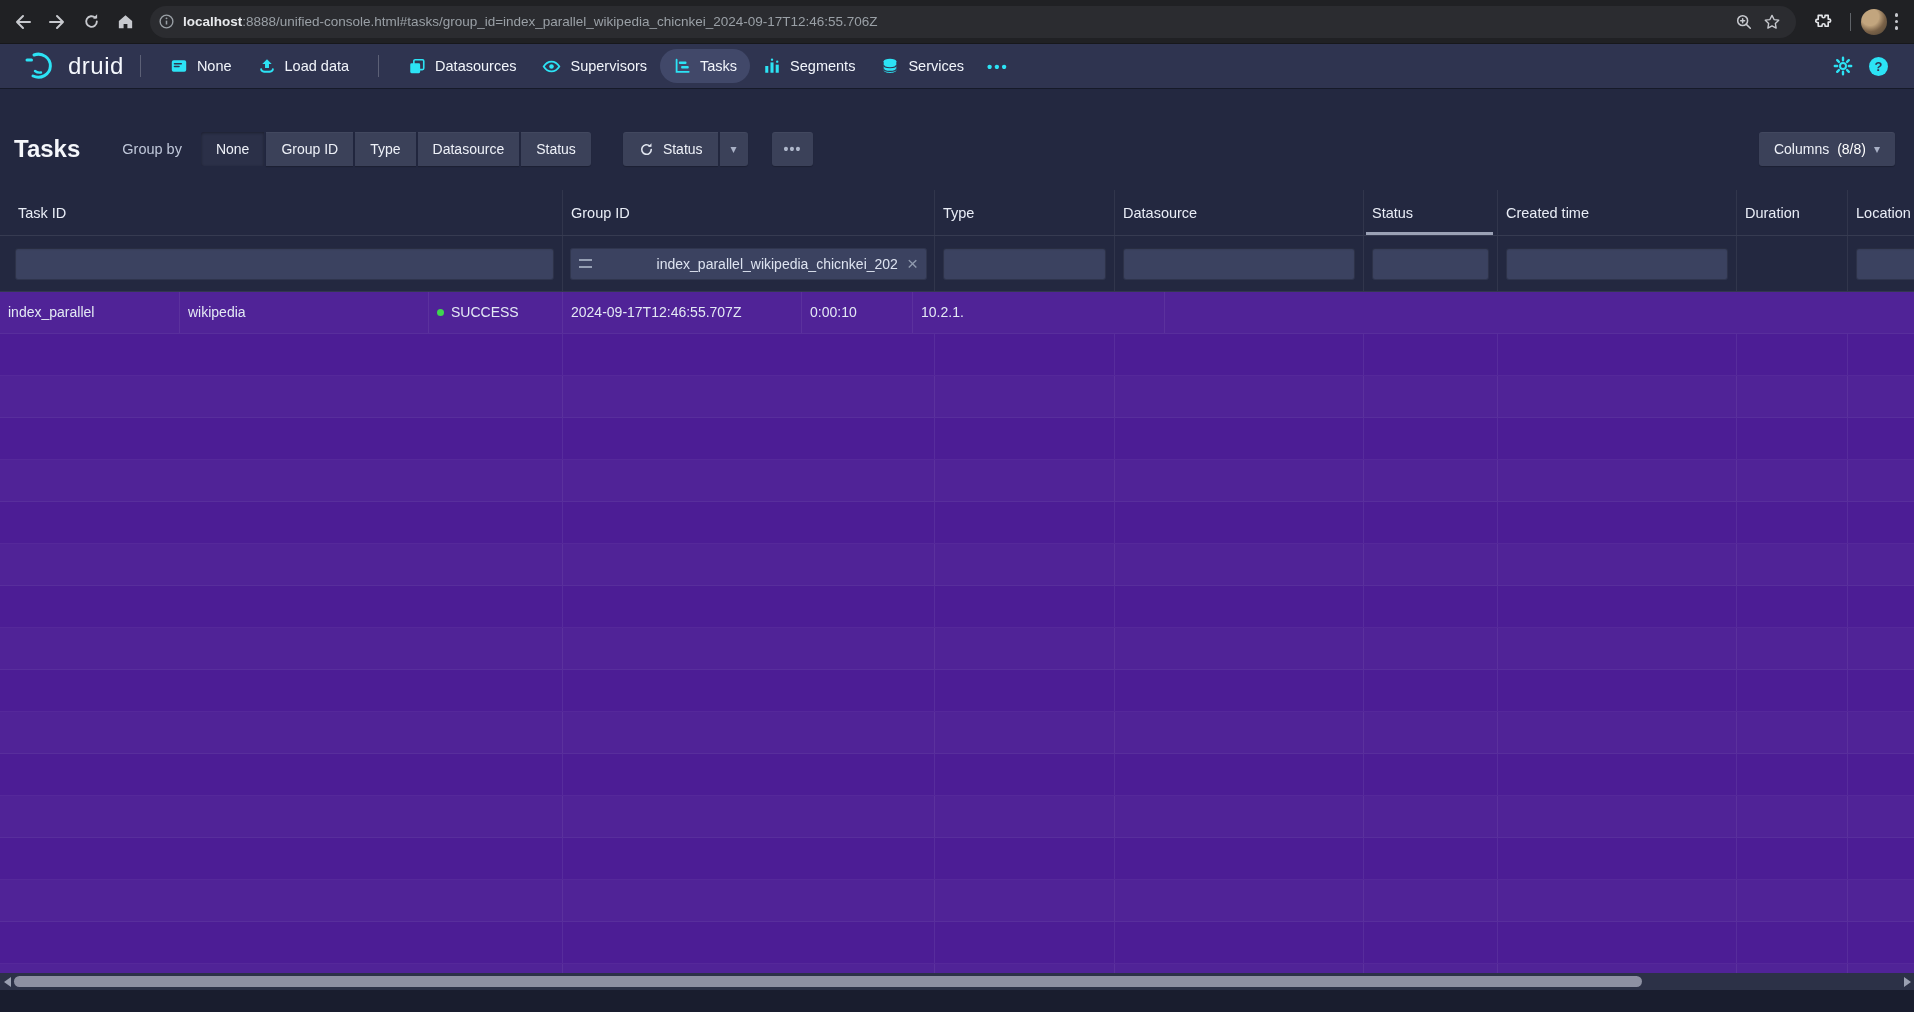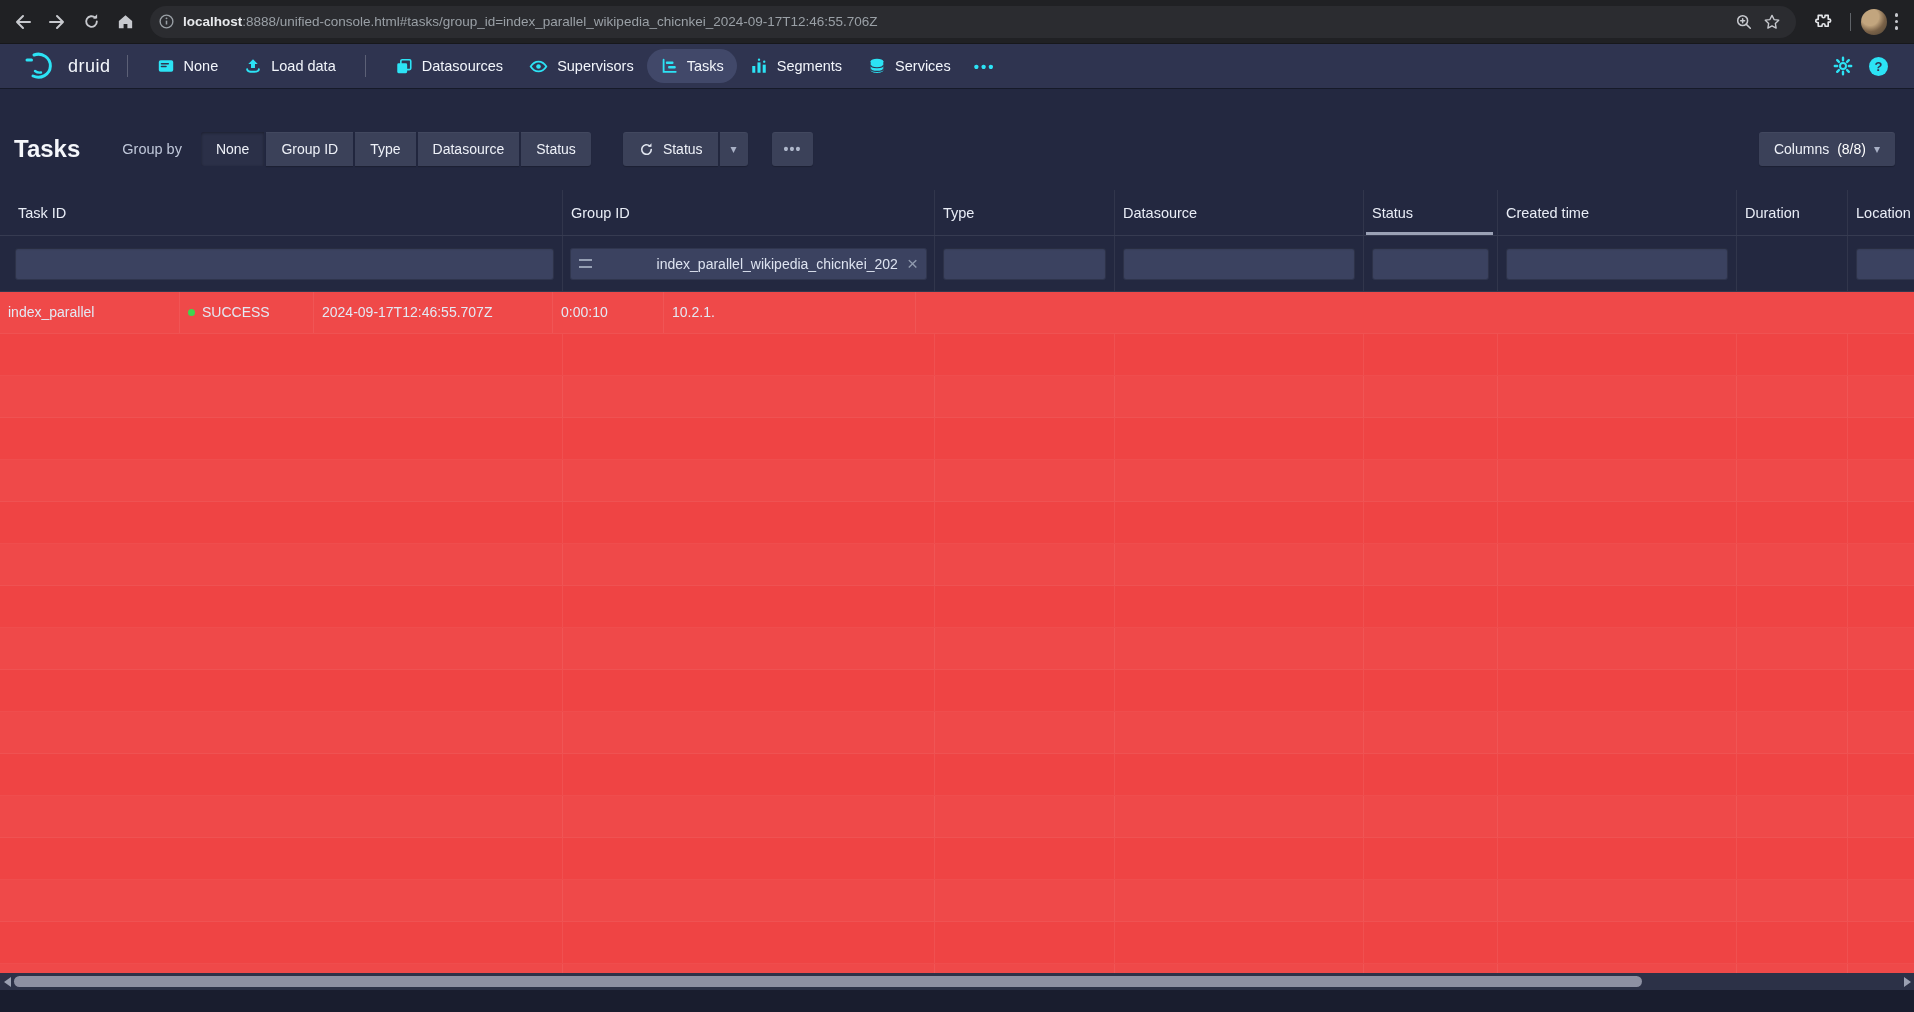--- a/index.html
+++ b/index.html
@@ -20,21 +20,21 @@
   .chrome-sep { width:1px; height:18px; background:#5f6368; margin:0 10px; }
   .avatar { width:26px; height:26px; border-radius:50%;
             background:radial-gradient(circle at 35% 30%, #c2a57e 0 35%, #7a6248 60%, #4c4234 100%); }
   .kebab { display:flex; flex-direction:column; gap:3px; padding:6px 8px; }
   .kebab i { width:3.5px; height:3.5px; border-radius:50%; background:#c7c9ce; }
 
   
   .navbar { position:absolute; top:44px; left:0; right:0; height:44px; background:#2f3450;
             display:flex; align-items:center; box-shadow:0 1px 0 rgba(0,0,0,.35); }
   .logo { display:flex; align-items:center; gap:8px; margin-left:24px; }
-  .logo-text { color:#f5f8fd; font-size:18px; letter-spacing:.5px; }
+  .logo-text { color:#f5f8fd; font-size:24px; letter-spacing:.5px; }
   .nav-sep { width:1px; height:22px; background:rgba(255,255,255,.22); margin:0 16px; }
   .nav-item { display:flex; align-items:center; gap:9px; color:#f2f5fb; font-size:14.5px;
               padding:0 13px; height:34px; border-radius:17px; cursor:default; }
   .nav-item.active { background:#414869; }
   .nav-more { padding:0 10px; color:#2ce3f5; font-size:15px; letter-spacing:2px; font-weight:700; }
   .nav-right { margin-left:auto; display:flex; align-items:center; gap:16px; margin-right:26px; }
   .help-circle { width:19px; height:19px; border-radius:50%; background:#2ce3f5; color:#2f3450;
                  font-weight:700; font-size:13px; display:flex; align-items:center; justify-content:center; }
 
   
@@ -52,21 +52,21 @@
   .btn.active { background:#2b3048; box-shadow:inset 0 1px 3px rgba(0,0,0,.35); }
   .split { display:flex; gap:2px; margin-left:32px; }
   .split .btn.main { border-radius:3px 0 0 3px; }
   .split .btn.caret { border-radius:0 3px 3px 0; padding:0 11px; }
   .more-btn { margin-left:24px; padding:0 12px; letter-spacing:1px; color:#aeb7ca; font-weight:700; }
   .columns-btn { margin-left:auto; }
   .muted { color:#ffffff; }
   .caret-glyph { color:#a9b1c6; font-size:12px; }
 
   
-  .grid { position:absolute; top:190px; left:0; width:100%; height:783px; overflow:hidden; background:#ef4444; }
+  .grid { position:absolute; top:190px; left:0; width:100%; height:783px; overflow:hidden; background:#4c1d95; }
   .g-row { display:flex; width:2100px; }
   .cell { flex:0 0 auto; border-right:1px solid rgba(255,255,255,.065); overflow:hidden; white-space:nowrap; }
   .w0{width:563px} .w1{width:372px} .w2{width:180px} .w3{width:249px}
   .w4{width:134px} .w5{width:239px} .w6{width:111px} .w7{width:252px}
   .g-head { height:46px; background:#232840; border-bottom:1px solid rgba(255,255,255,.09); }
   .hcell { position:relative; display:flex; align-items:center; padding:0 8px; color:#e9edf6;
            font-size:14.5px; }
   .hcell.first { padding-left:18px; }
   .sort-underline { position:absolute; left:2px; right:4px; bottom:0; height:3px; background:#9aa1b5; }
   .g-filters { height:56px; background:#232840; align-items:center; border-bottom:1px solid rgba(255,255,255,.07); }
@@ -305,20 +305,21 @@
         </div>
       <div class="cell fcell w6"></div>
       <div class="cell fcell w7">
           <span class="f-input" style="width:160px"></span>
         </div>
     </div>
 
     <div class="g-body">
       <div class="g-row stripe">
         <div class="cell w2">index_parallel</div>
+        <div class="cell w3">wikipedia</div>
         <div class="cell w4"><span class="status-dot"></span><span>SUCCESS</span></div>
         <div class="cell w5">2024-09-17T12:46:55.707Z</div>
         <div class="cell w6">0:00:10</div>
         <div class="cell w7">10.2.1.</div>
       </div>
 
     <div class="g-row">
         <div class="cell first w0"></div>
         <div class="cell w1"></div>
         <div class="cell w2"></div>

